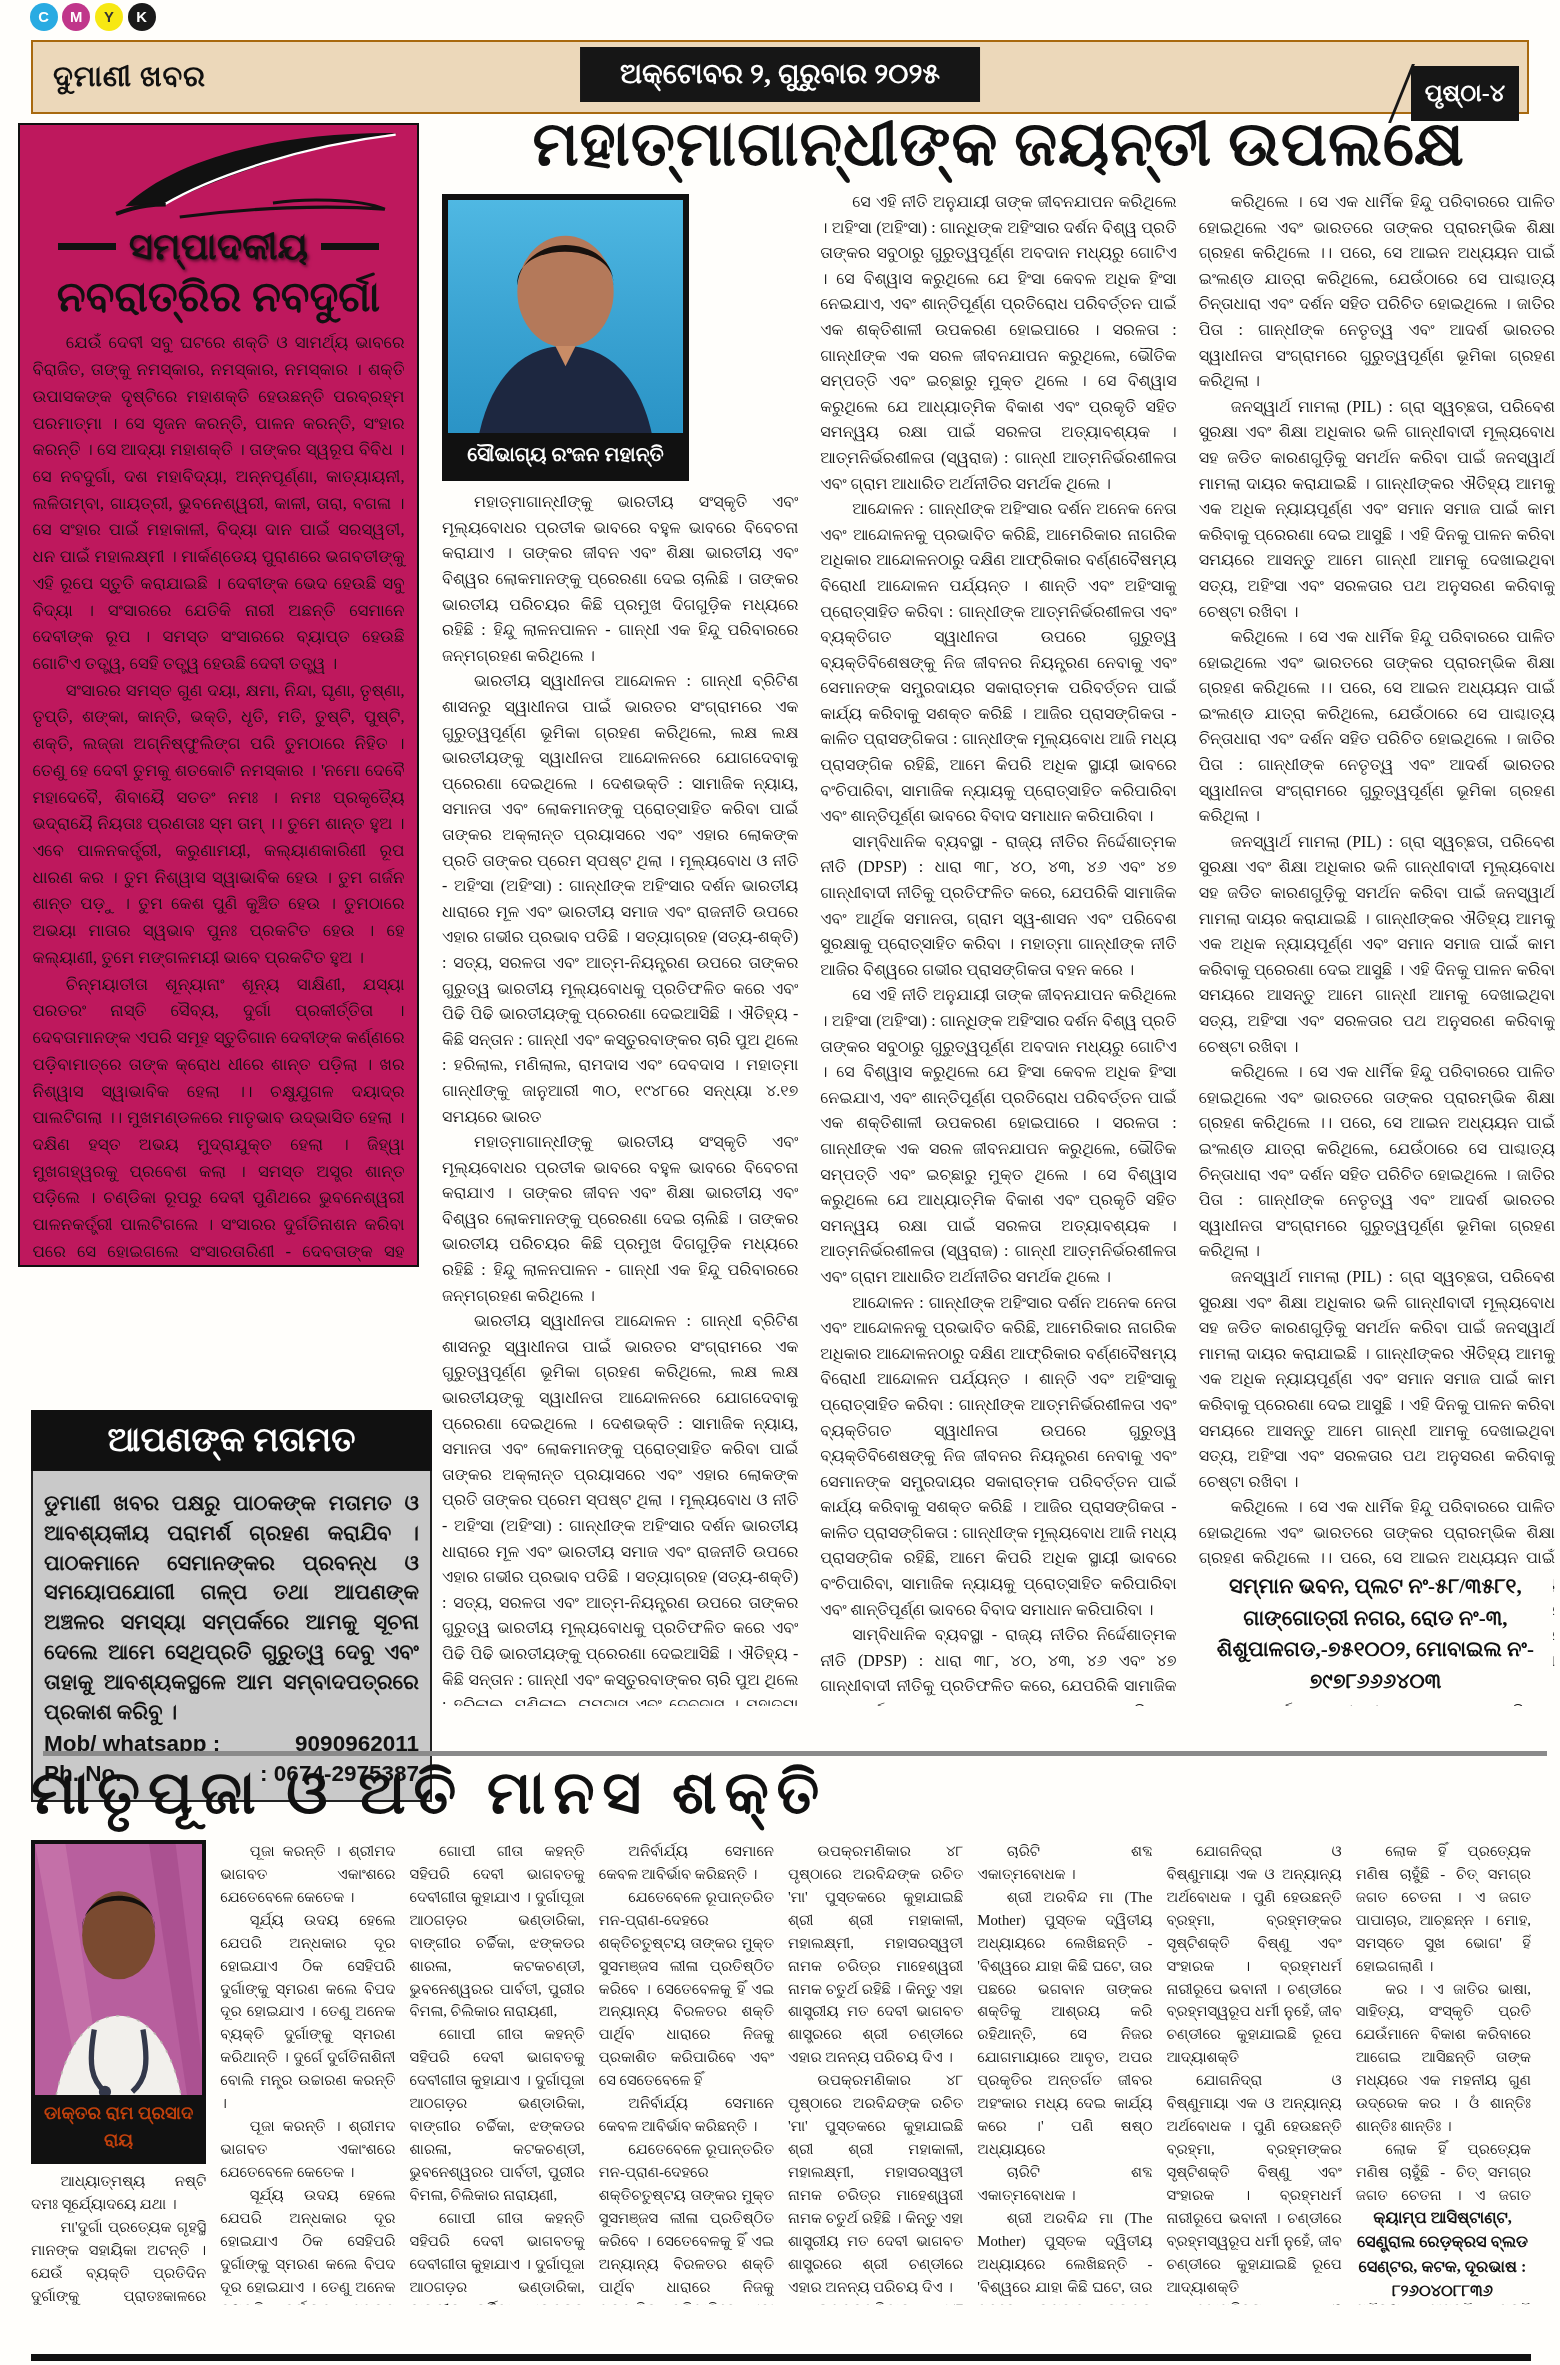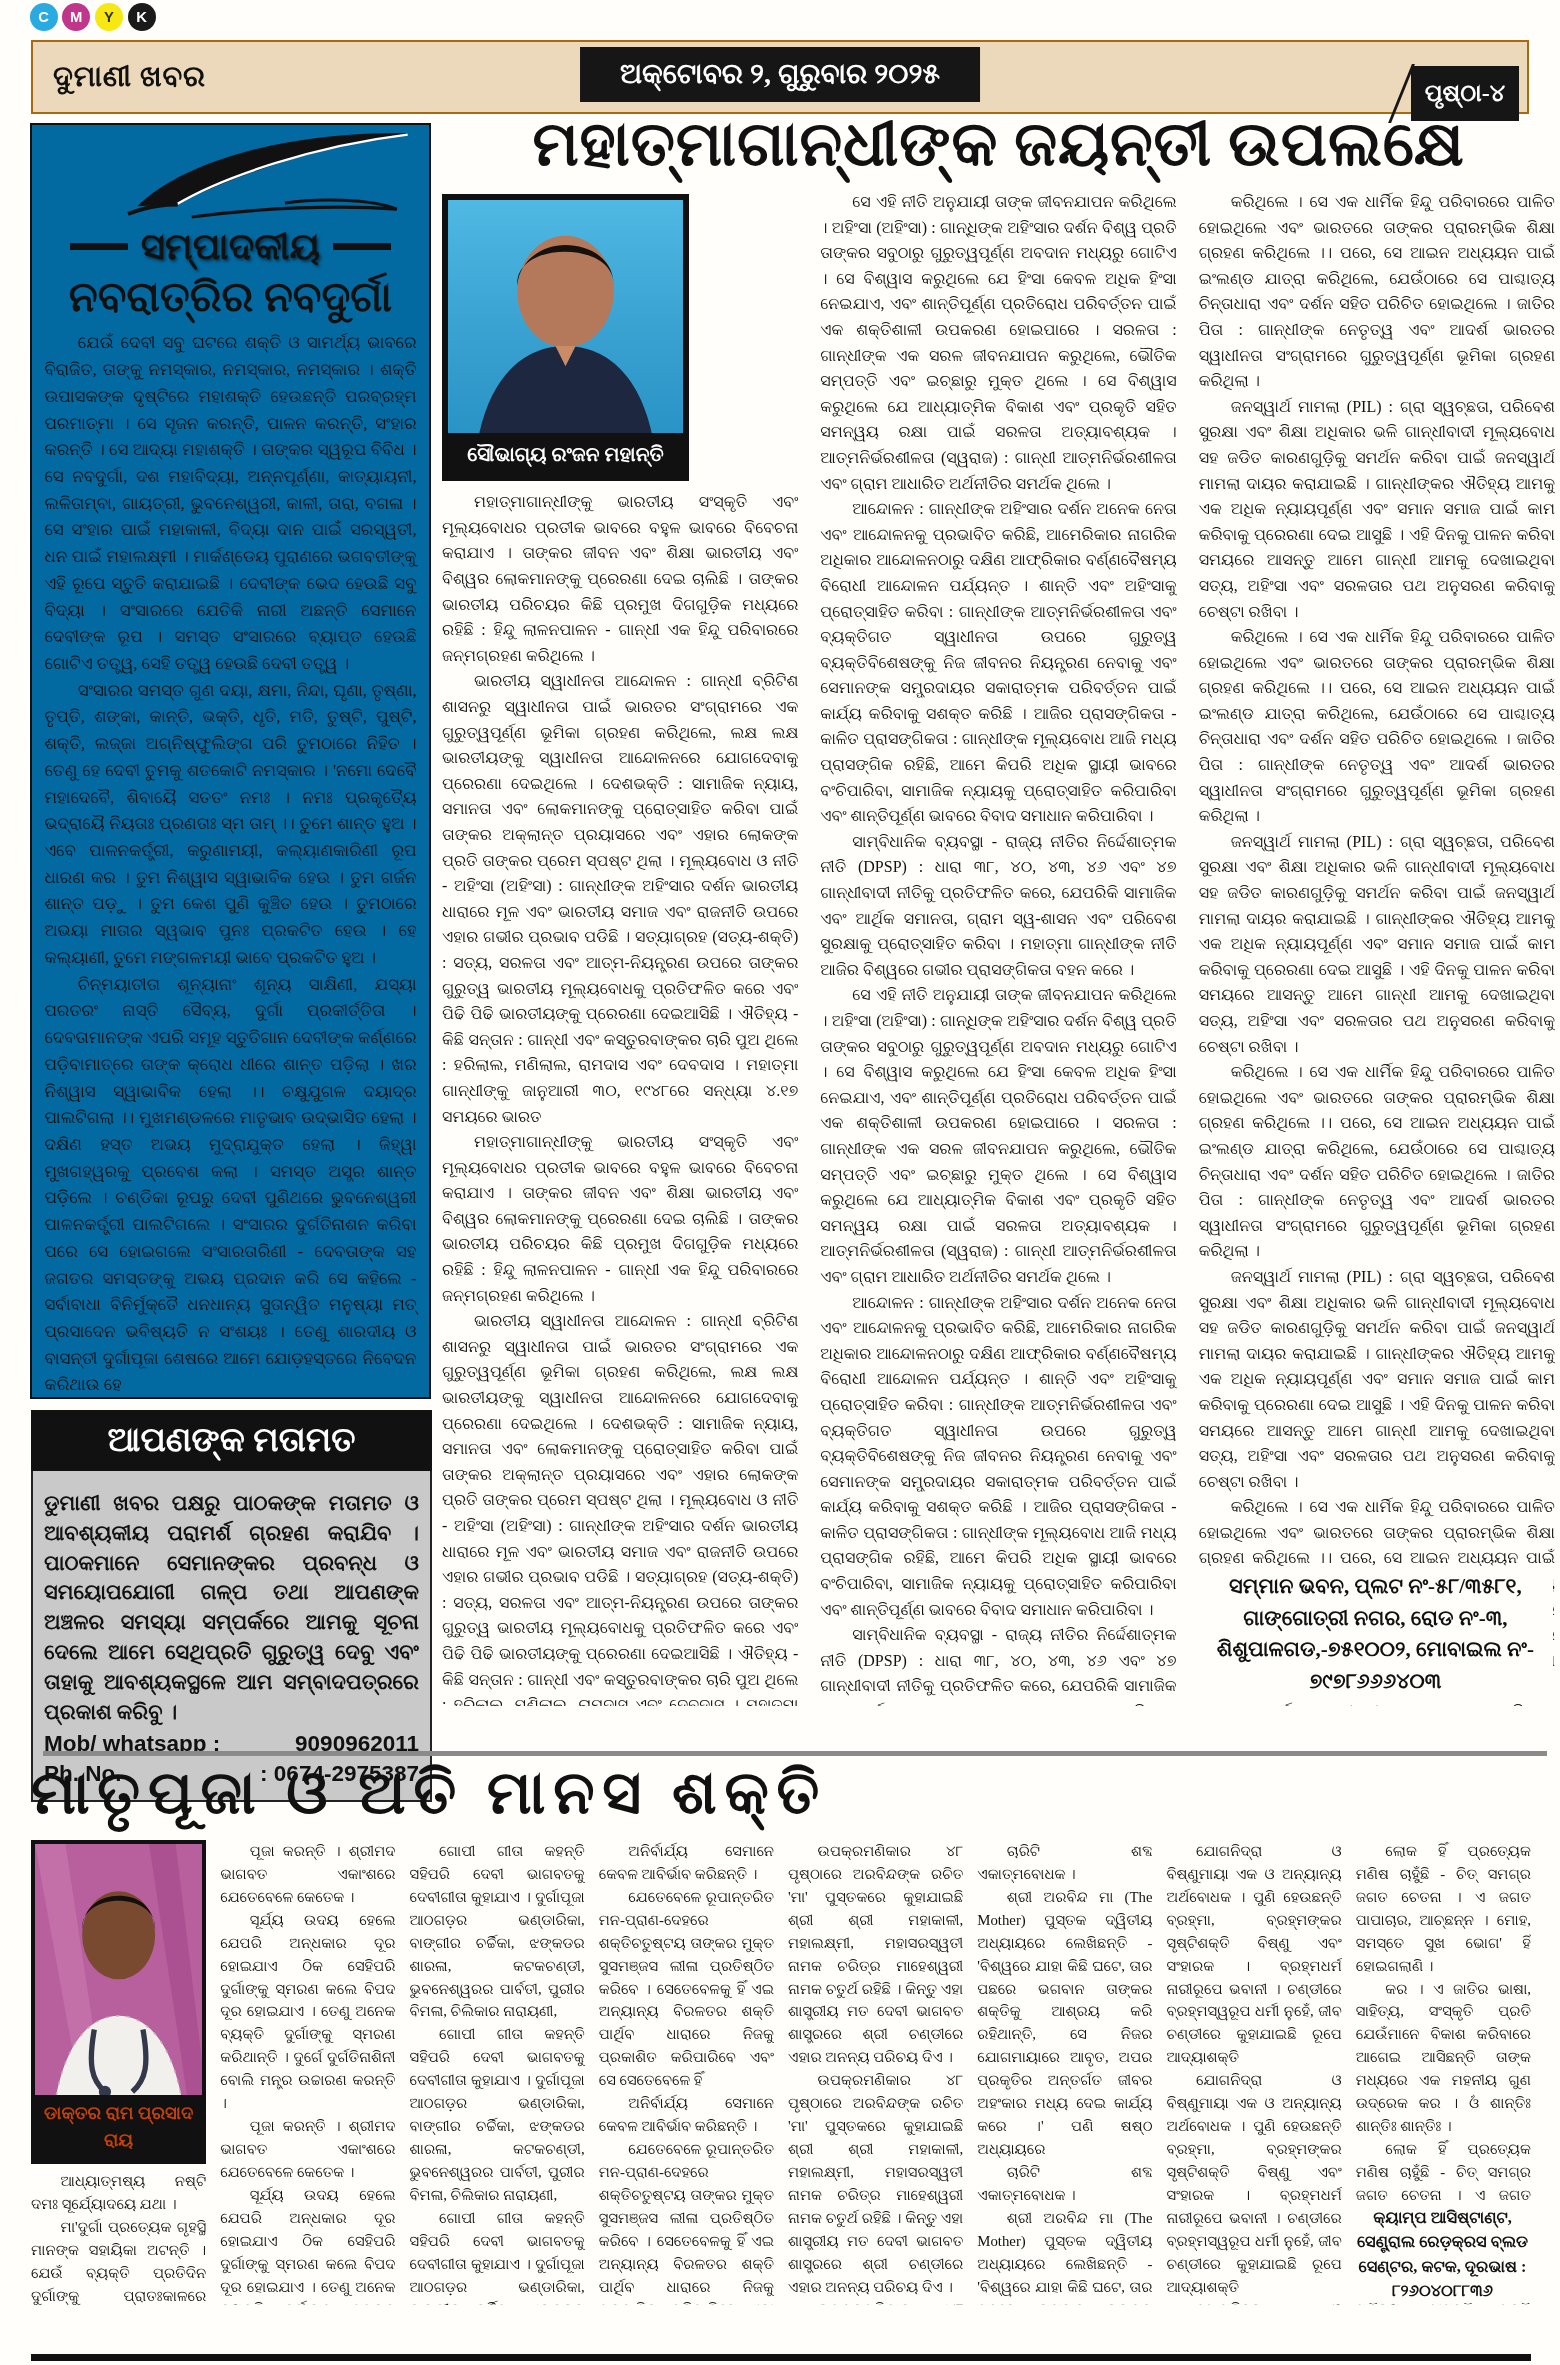--- a/index.html
+++ b/index.html
@@ -16,22 +16,22 @@
   
   .masthead{position:absolute;left:31px;top:40px;width:1494px;height:70px;background:#ecd8ba;
             border:2.3px solid #a8690f;display:flex;align-items:center;}
   .mast-title{font-size:29px;font-weight:bold;padding-left:20px;letter-spacing:0.8px;}
   .date-box{position:absolute;left:50%;top:5.4px;transform:translateX(-50%);background:#161616;color:#fff;
             font-size:28px;font-weight:bold;padding:11px 40px;}
   .page-box-wrap{position:absolute;right:7.8px;top:16px;height:100%;display:flex;align-items:center;gap:7.8px;}
   .page-slash{width:3.1px;height:59px;background:#161616;transform:skewX(-22deg);}
   .page-box{background:#161616;color:#fff;font-size:24px;font-weight:bold;padding:14px 14px;}
   
-  .editorial{position:absolute;left:30px;top:123px;width:401px;height:1276px;border:2.3px solid #111;
-             padding:3.1px 12.4px;box-sizing:border-box;overflow:hidden;background:#0369a1;}
+  .editorial{position:absolute;left:18px;top:123px;width:401px;height:1144px;border:2.3px solid #111;
+             padding:3.1px 12.4px;box-sizing:border-box;overflow:hidden;background:#be185d;}
   .feather{display:block;margin:1.6px 0 0 auto;}
   .ed-label{display:flex;align-items:center;justify-content:center;gap:12.4px;margin-top:-6.2px;}
   .ed-label .bar{width:58px;height:7px;background:#111;}
   .ed-label .txt{font-size:37px;font-weight:bold;text-shadow:1.6px 1.6px 3.1px rgba(0,0,0,.55);}
   .ed-headline{font-size:42px;font-weight:bold;text-align:center;margin:7.8px 0 11px;line-height:1.05;}
   .ed-body p, .col p, .bcol p{margin:0;text-indent:2em;text-align:justify;}
   .ed-body{font-size:16.7px;line-height:1.6;}
   
   .opinion{position:absolute;left:31px;top:1410px;width:401px;box-sizing:border-box;}
   .op-title{background:#111;color:#fff;font-size:34px;font-weight:bold;text-align:center;padding:11px 0;}

